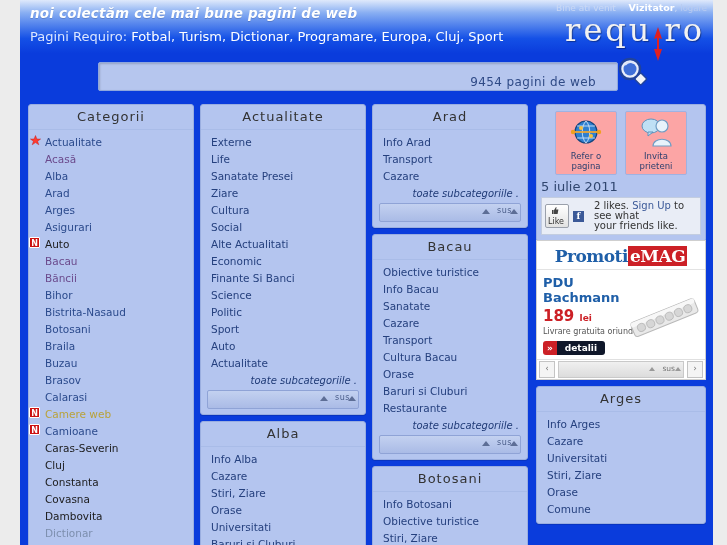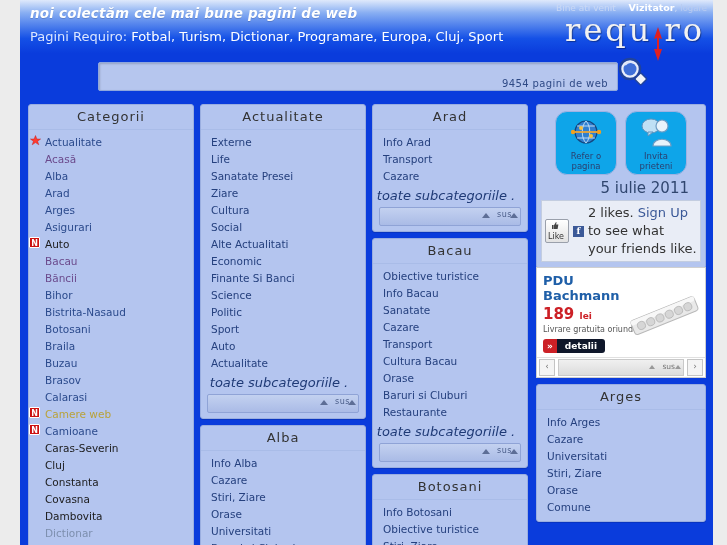--- a/index.html
+++ b/index.html
@@ -48,22 +48,22 @@
   .logo .arrow{position:relative;display:inline-block;width:12px;}
   .logo .arrow svg{position:absolute;left:-1px;top:-16px;}
   .searchwrap{position:absolute;left:78px;top:62px;width:520px;height:29px;}
   .searchbox{
     width:100%;height:100%;box-sizing:border-box;
     background:#b6c6ee;border:1px solid #8fa7dd;
     border-radius:2px;
     box-shadow:inset 1px 1px 2px rgba(0,0,0,.18);
   }
   .searchcount{
-    position:absolute;right:10px;bottom:2px;
-    font-size:10px;color:#2f4a86;letter-spacing:.4px;
+    position:absolute;right:22px;bottom:2px;
+    font-size:12px;color:#2f4a86;letter-spacing:.4px;
   }
   .searchbtn{position:absolute;left:596px;top:56px;width:34px;height:34px;cursor:pointer;}
   
   .cols{position:absolute;left:0;top:104px;width:693px;}
   .col{position:absolute;top:0;}
   .c1{left:8px;width:166px;}
   .c2{left:180px;width:166px;}
   .c3{left:352px;width:156px;}
   .c4{left:516px;width:170px;}
   .box{
@@ -93,22 +93,22 @@
   .badge-n{
     position:absolute;left:0px;top:1px;
     display:inline-block;width:11px;height:11px;
     background:#cc1111;color:#fff;
     font-size:8px;line-height:11px;text-align:center;
     font-weight:bold;border-radius:1px;
     border:1px solid #fff;box-sizing:border-box;
   }
   .hl a{color:#b9a23a !important;}
   .suball{
-    text-align:center;padding:3px 8px 2px 0;
-    font-size:13px;font-style:italic;color:#1f3a76;
+    text-align:right;padding:3px 8px 2px 0;
+    font-size:10px;font-style:italic;color:#1f3a76;
   }
   .suball a{color:#1f3a76;text-decoration:none;}
   .susbtn{
     margin:2px 6px 0 6px;height:17px;
     background:linear-gradient(to bottom,#c3d1f0,#aabbe6);
     border:1px solid #8fa3d6;border-radius:2px;
     position:relative;cursor:pointer;
   }
   .susbtn span{
     position:absolute;right:8px;top:2px;
@@ -117,41 +117,41 @@
   .susbtn .ar{
     position:absolute;top:5px;width:0;height:0;
     border-left:4px solid transparent;border-right:4px solid transparent;
     border-bottom:5px solid #5d6e96;
   }
   .susbtn .ar.l{right:30px;}
   .susbtn .ar.r{right:2px;}
   
   .tools{display:flex;justify-content:center;gap:8px;padding:6px 0 2px;}
   .tool{
-    width:56px;background:#0ea5e9;border:1px solid #9fb2e2;border-radius:12px;
+    width:56px;background:#fca5a5;border:1px solid #9fb2e2;border-radius:2px;
     text-align:center;padding:4px 2px 3px;cursor:pointer;
   }
   .tool .cap{font-size:8.5px;line-height:10px;color:#2b3f6e;}
-  .datetxt{text-align:right;font-size:15px;color:#30466f;padding:2px 16px 3px;}
+  .datetxt{text-align:left;font-size:13px;color:#30466f;padding:2px 4px 3px;}
   .fb{
     margin:0 4px 4px;background:#e9edf6;border:1px solid #c3cde0;
     display:flex;align-items:center;gap:4px;padding:3px 3px;
   }
   .likebtn{
     background:linear-gradient(to bottom,#ffffff,#e2e2e2);
     border:1px solid #9aa0ab;border-radius:2px;
     font-size:8px;color:#333;padding:1px 4px 1px 2px;
     display:flex;align-items:center;gap:2px;white-space:nowrap;cursor:pointer;flex-direction:column;
   }
   .fbico{
     width:11px;height:11px;background:#3b5998;color:#fff;
     font-family:"DejaVu Serif","Liberation Serif",serif;font-weight:bold;
     font-size:9px;line-height:11px;text-align:center;flex:none;
   }
-  .fbtxt{font-size:13px;line-height:18px;color:#333;}
+  .fbtxt{font-size:10px;line-height:10px;color:#333;margin-left:6px;}
   .fbtxt a{color:#3b5998;text-decoration:none;}
   
   .adbox{background:#ffffff;border:1px solid #cfcfcf;margin:0 0 6px 0;position:relative;}
   .adlogo{text-align:center;padding:5px 0 3px;
     font-family:"DejaVu Serif","Liberation Serif",serif;
     font-size:17px;font-weight:bold;color:#1f5fa8;letter-spacing:-.5px;
     border-bottom:1px solid #e3e3e3;}
   .adlogo .mag{color:#fff;background:#cc2026;padding:0 2px;}
   .adbody{padding:5px 6px 4px;position:relative;min-height:78px;}
   .adttl{font-size:13px;font-weight:bold;color:#1f5fa8;line-height:15px;}
@@ -399,20 +399,23 @@
             <span>2 likes.</span>
             <a href="#">Sign Up</a>
             <span>to see what</span><br>
             <span>your friends like.</span>
           </div>
         </div>
       </div>
 
 
       <div class="adbox" style="margin-top:-8px;">
+        <div class="adlogo">
+          <span>Promoti</span><span class="mag"><span>e</span><span>MAG</span></span>
+        </div>
         <div class="adbody">
           <div class="adttl">PDU</div>
           <div class="adttl">Bachmann</div>
           <div class="adprice">
             <span>189</span>
             <small>lei</small>
           </div>
           <div class="adsub">Livrare gratuita oriunde!</div>
           <div class="addet">
             <span class="chev">»</span>

